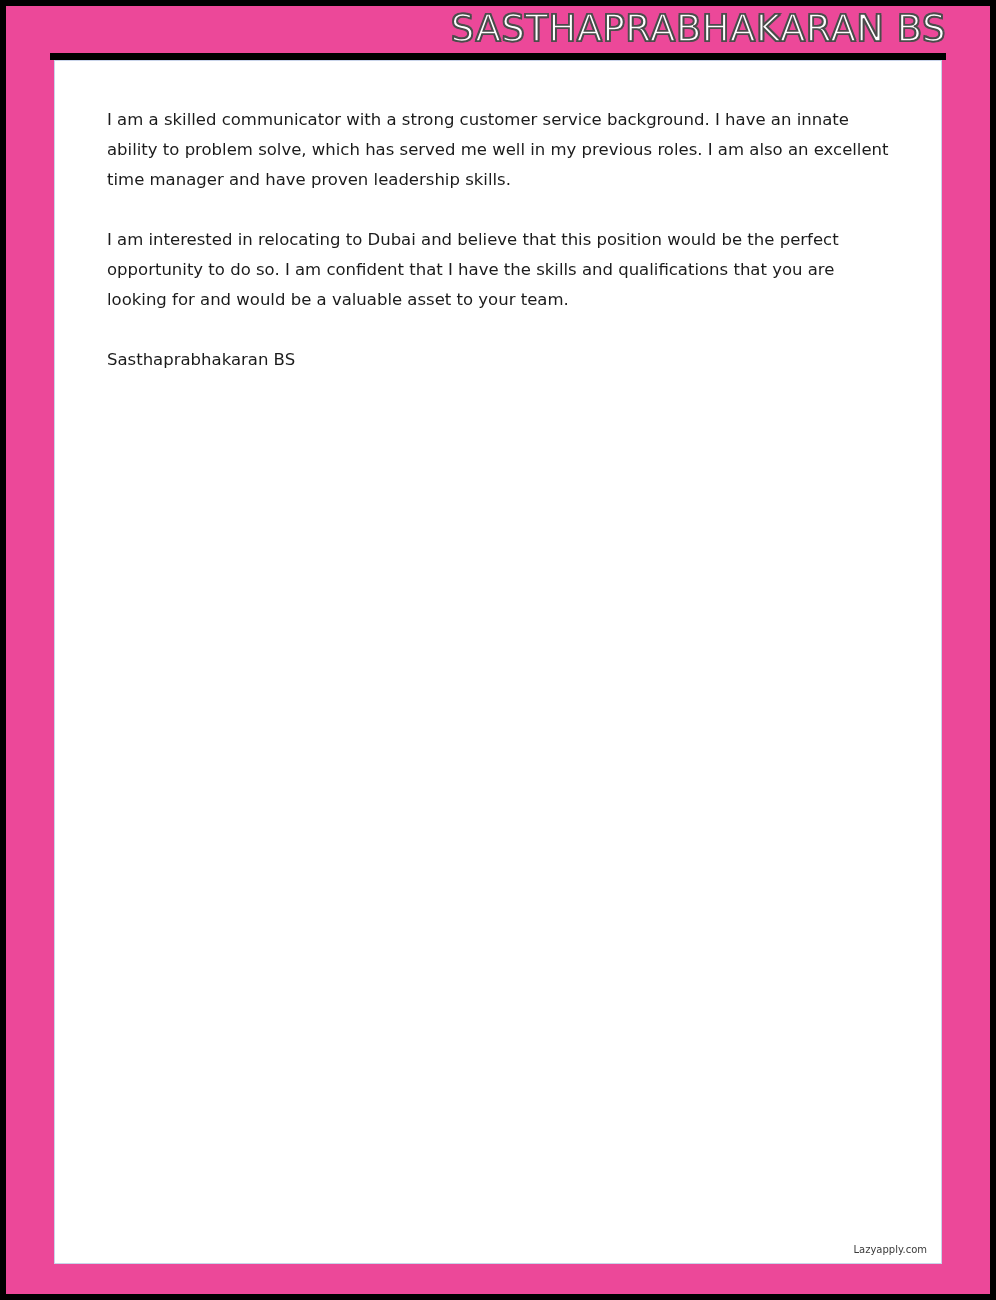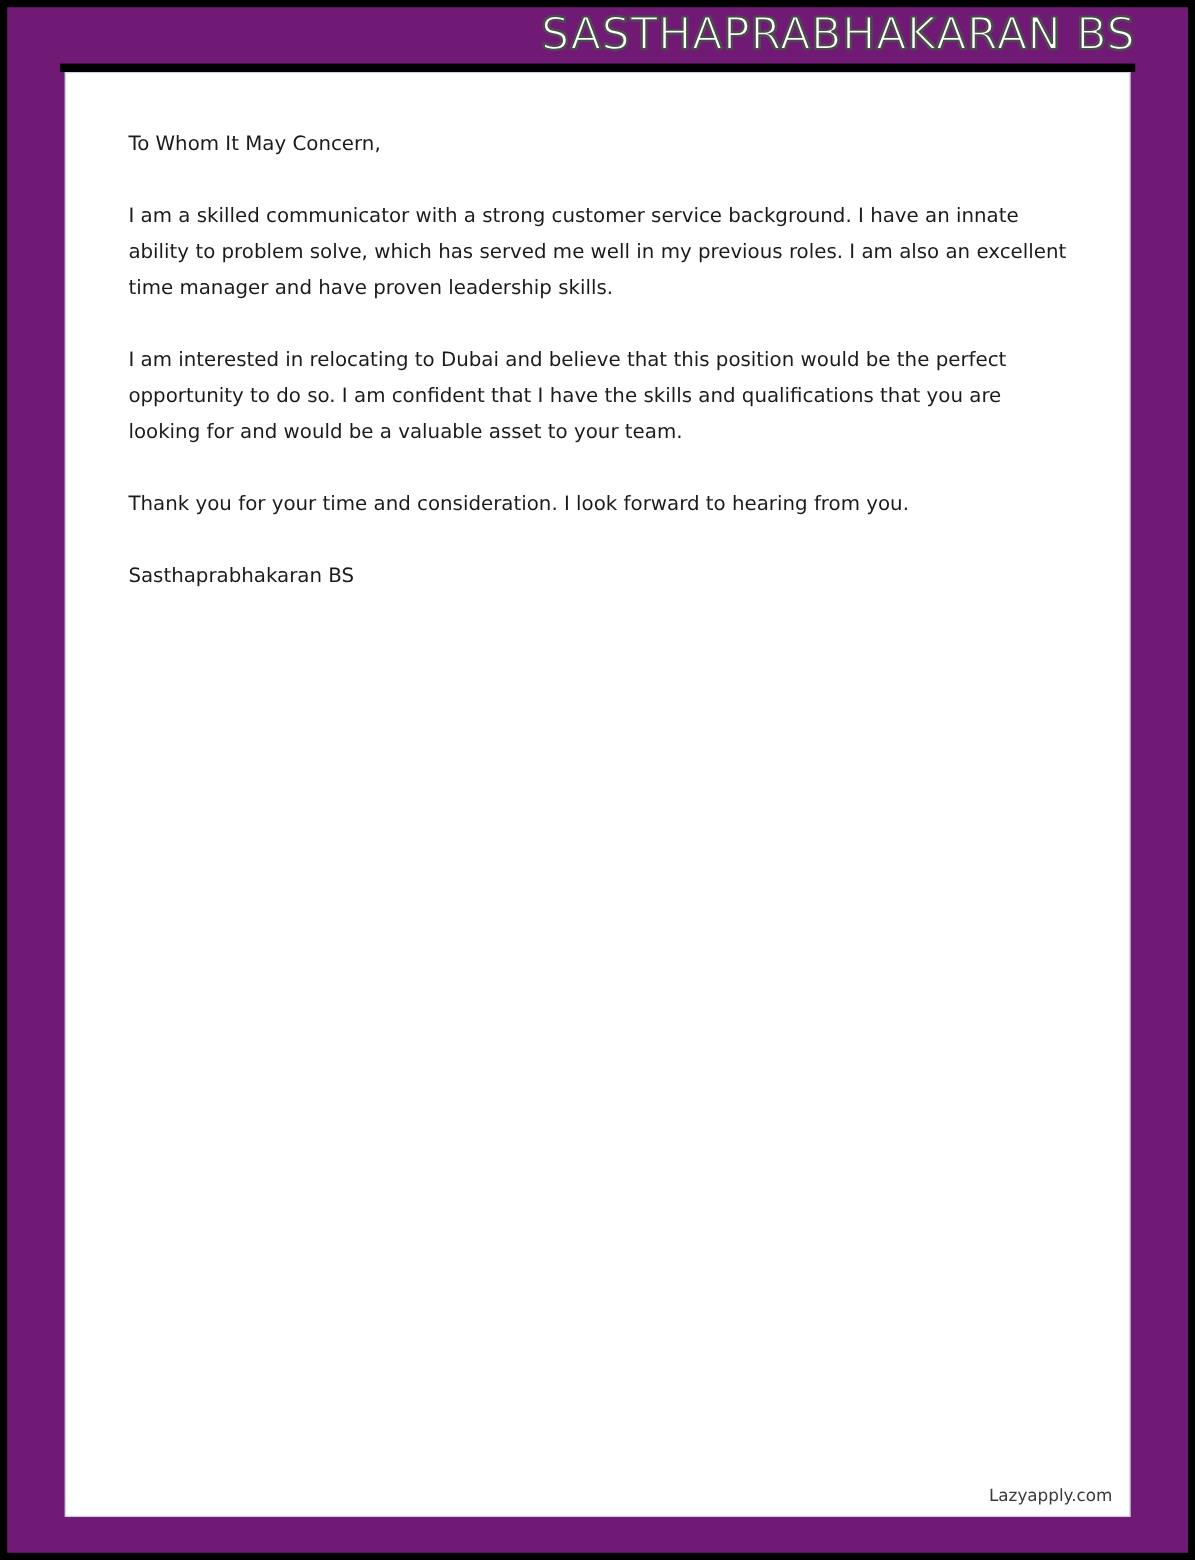--- a/index.html
+++ b/index.html
@@ -10,21 +10,21 @@
     width: 996px;
     height: 1300px;
     background: #e8eefc;
     font-family: "DejaVu Sans", sans-serif;
     overflow: hidden;
   }
   .page {
     position: relative;
     width: 996px;
     height: 1300px;
-    background: #701a75;
+    background: #ec4899;
     box-sizing: border-box;
     border: 6px solid #000000;
   }
   .header {
     position: absolute;
     top: 0;
     left: 0;
     right: 0;
     height: 46px;
     display: flex;
@@ -78,40 +78,38 @@
     max-width: 800px;
   }
   .date {
     margin: 0;
     color: #2d7fd3;
   }
   .footer {
     position: absolute;
     right: 14px;
     bottom: 8px;
-    font-size: 14px;
+    font-size: 10px;
     color: #3a3a3a;
     font-family: "DejaVu Sans", sans-serif;
   }
 </style>
 </head>
 <body>
 
 <div class="page">
 
   <div class="header">
     <div class="header-name">SASTHAPRABHAKARAN BS</div>
   </div>
 
   <div class="rule"></div>
 
   <div class="sheet">
     <div class="letter-body">
-      <p class="para">To Whom It May Concern,</p>
       <p class="para">I am a skilled communicator with a strong customer service background. I have an innate ability to problem solve, which has served me well in my previous roles. I am also an excellent time manager and have proven leadership skills.</p>
       <p class="para">I am interested in relocating to Dubai and believe that this position would be the perfect opportunity to do so. I am confident that I have the skills and qualifications that you are looking for and would be a valuable asset to your team.</p>
-      <p class="para">Thank you for your time and consideration. I look forward to hearing from you.</p>
       <p class="para">Sasthaprabhakaran BS</p>
     </div>
     <div class="footer">Lazyapply.com</div>
   </div>
 
 </div>
 
 </body></html>

